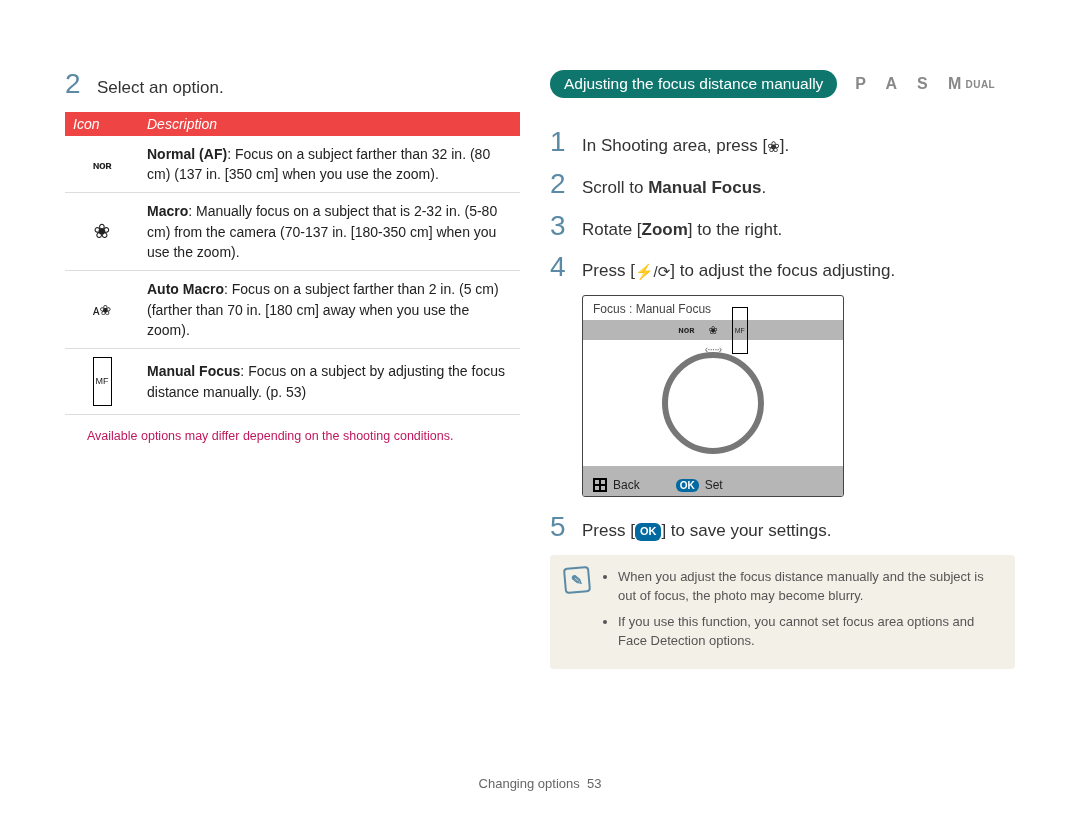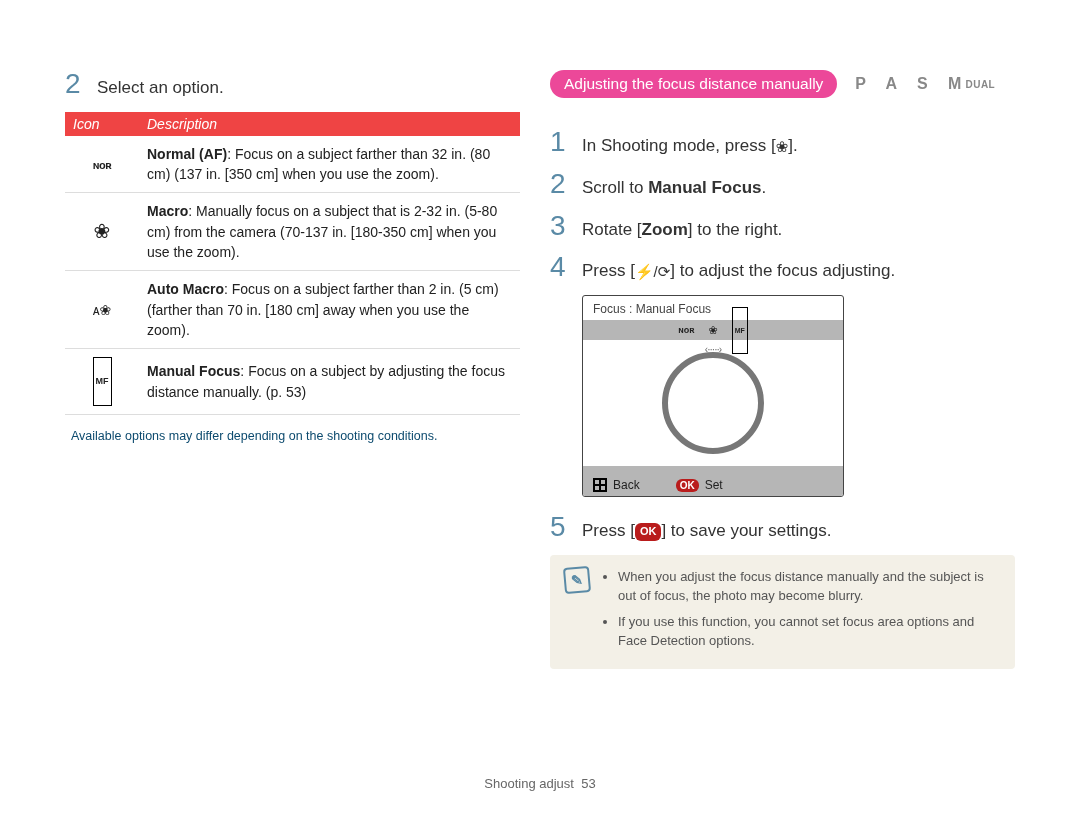--- a/index.html
+++ b/index.html
@@ -88,40 +88,40 @@
   }
   .icon-glyph {
     display: inline-block;
     font-size: 20px;
     line-height: 1;
   }
   .mf-box {
     display: inline-block;
     border: 1.5px solid #000;
     font-size: 9px;
-    font-weight: bold;
+    font-weight: normal;
     padding: 19px 2px;
     line-height: 1;
   }
   .note {
     font-size: 12.5px;
-    color: #0c4a6e;
+    color: #be185d;
     margin-top: 14px;
-    margin-left: 6px;
+    margin-left: 22px;
   }
 
   
   .pill-row {
     display: flex;
     align-items: center;
     gap: 18px;
     margin-bottom: 30px;
   }
   .pill {
-    background: #ec4899;
+    background: #0f766e;
     color: #fff;
     border-radius: 16px;
     padding: 5px 14px;
     font-size: 15.5px;
   }
   .modes {
     font-weight: bold;
     color: #888;
     letter-spacing: 8px;
     font-size: 16px;
@@ -134,21 +134,21 @@
   }
 
   
   .btn-glyph {
     display:inline-block;
     font-size: 15px;
     vertical-align: -1px;
   }
   .ok-badge {
     display:inline-block;
-    background:#b91c1c;
+    background:#0369a1;
     color:#fff;
     border-radius:6px;
     font-size:10px;
     font-weight:bold;
     padding:1px 4px;
     vertical-align:1px;
   }
 
   
   .lcd {
@@ -302,21 +302,21 @@
       <div class="pill-row">
         <div class="pill">Adjusting the focus distance manually</div>
         <div class="modes">
           <span>P A S M</span><span class="dual">DUAL</span>
         </div>
       </div>
 
       <div class="step">
         <div class="step-num">1</div>
         <div class="step-text">
-          <span>In Shooting mode, press [</span><span class="btn-glyph">❀</span><span>].</span>
+          <span>In Shooting area, press [</span><span class="btn-glyph">❀</span><span>].</span>
         </div>
       </div>
 
       <div class="step">
         <div class="step-num">2</div>
         <div class="step-text">
           <span>Scroll to </span><span class="bold">Manual Focus</span><span>.</span>
         </div>
       </div>
 
@@ -375,16 +375,16 @@
         <ul>
           <li>When you adjust the focus distance manually and the subject is out of focus, the photo may become blurry.</li>
           <li>If you use this function, you cannot set focus area options and Face Detection options.</li>
         </ul>
       </div>
 
     </div>
   </div>
 
   <div class="footer">
-    <span>Shooting adjust</span>&nbsp;&nbsp;<span>53</span>
+    <span>Changing options</span>&nbsp;&nbsp;<span>53</span>
   </div>
 
 </div>
 
 </body></html>

